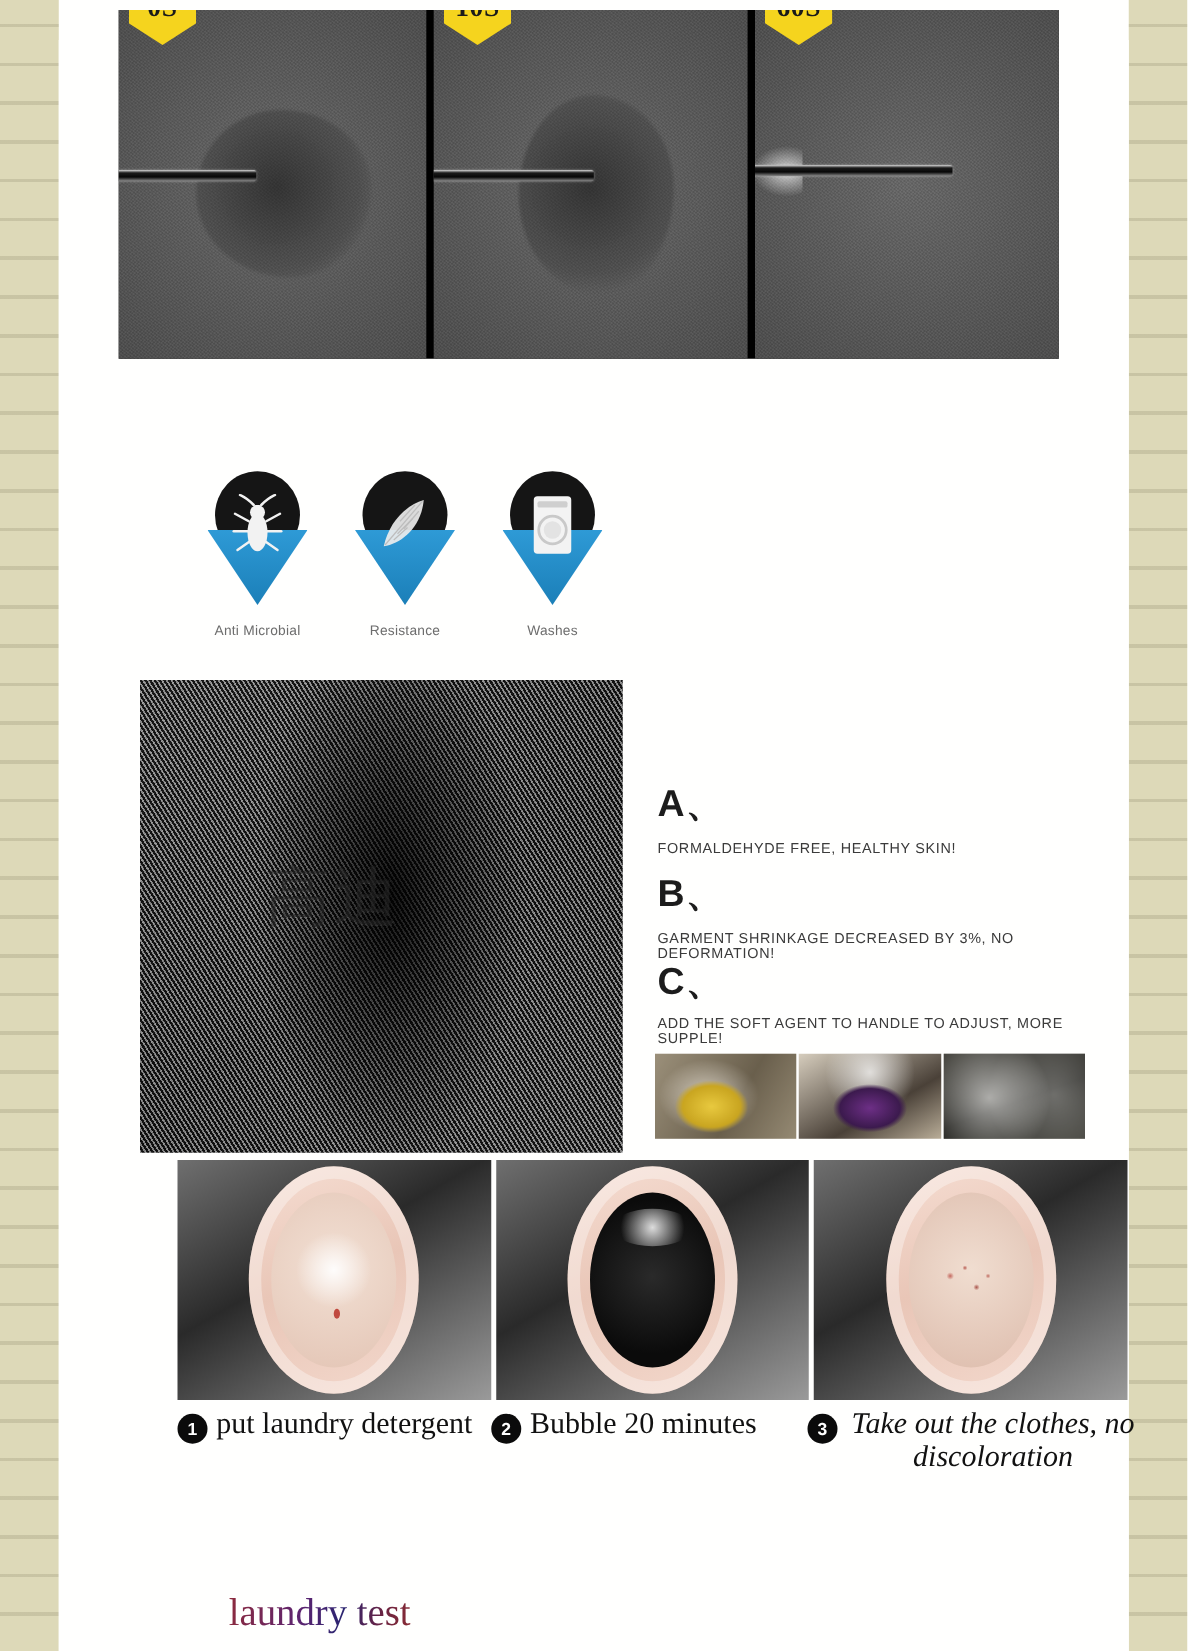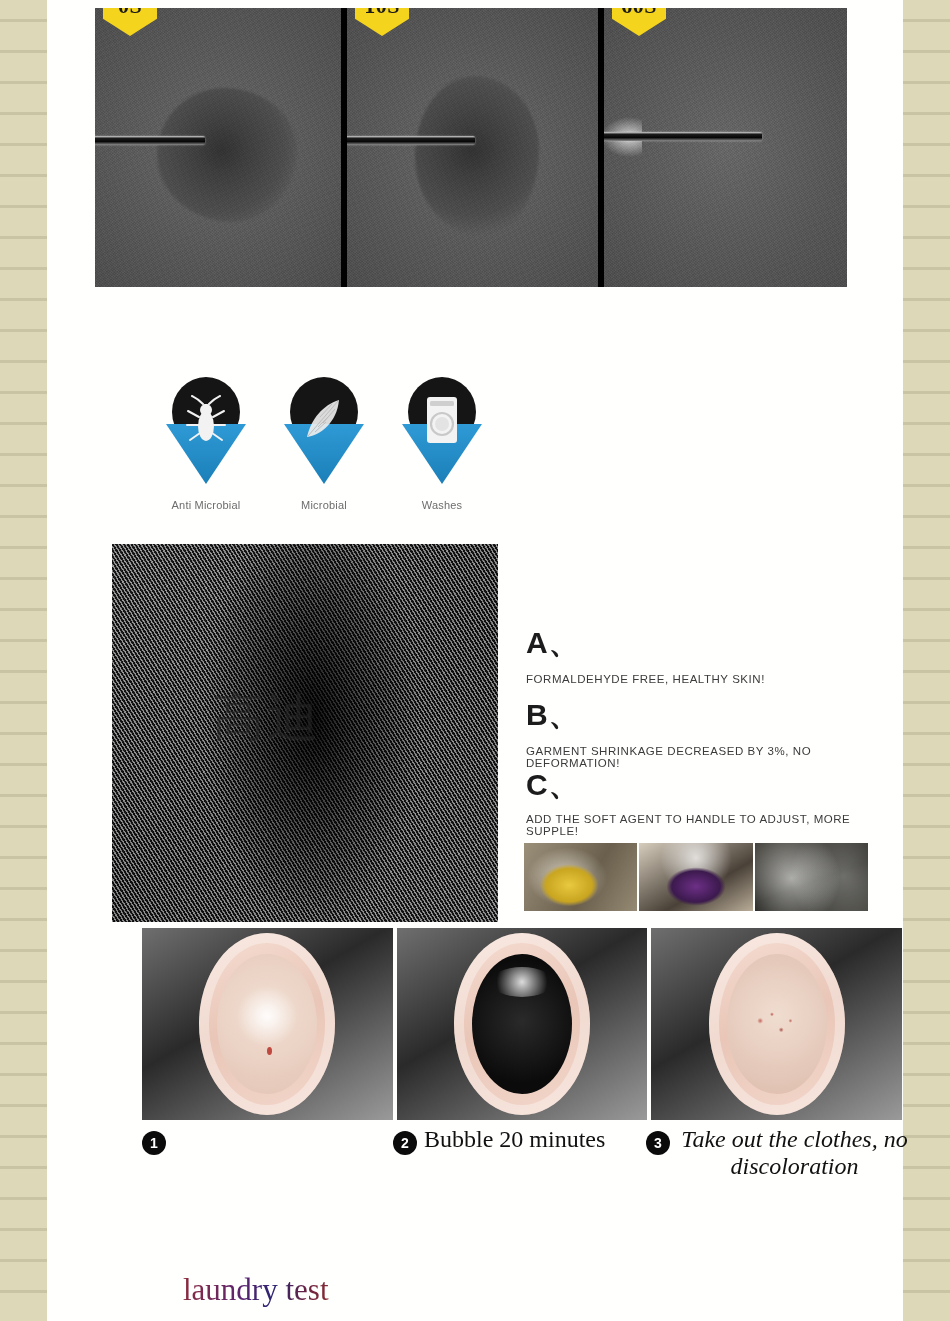--- a/index.html
+++ b/index.html
@@ -241,21 +241,21 @@
             <g stroke="#bdbdbd" stroke-width="1" fill="none">
               <path d="M39 6 L9 41"></path>
                 <path d="M33 9 L21 22"></path>
                 <path d="M36 14 L24 28"></path>
               <path d="M31 20 L19 32"></path>
                 <path d="M27 27 L16 37"></path>
             </g>
           </svg>
         </div>
       </div>
-      <div class="fi-label">Microbial</div>
+      <div class="fi-label">Resistance</div>
     </div>
 
     <div class="feature">
       <div class="fi-badge">
         <div class="fi-circle"></div>
         <div class="fi-chev"></div>
         <div class="fi-glyph">
           <svg width="38" height="50" viewBox="0 0 38 50">
             <rect x="4" y="2" width="30" height="46" rx="3" fill="#f3f3f3"></rect>
             <rect x="7" y="6" width="24" height="5" rx="1.5" fill="#cfcfcf"></rect>
@@ -307,20 +307,21 @@
       <div class="bowl">
           <div class="bowl-inner"></div>
         </div>
       <div class="specks" style="left:50%;top:52%;transform:translate(-50%,-50%);"></div>
     </div>
   </div>
 
   <div id="caption-row">
     <div class="cap" id="cap1">
       <div class="cap-num">1</div>
+      <div class="cap-text">put laundry detergent</div>
     </div>
     <div class="cap" id="cap2">
       <div class="cap-num">2</div>
       <div class="cap-text">Bubble 20 minutes</div>
     </div>
     <div class="cap" id="cap3">
       <div class="cap-num">3</div>
       <div class="cap-text" style="max-width:250px;">Take out the clothes, no discoloration</div>
     </div>
   </div>

